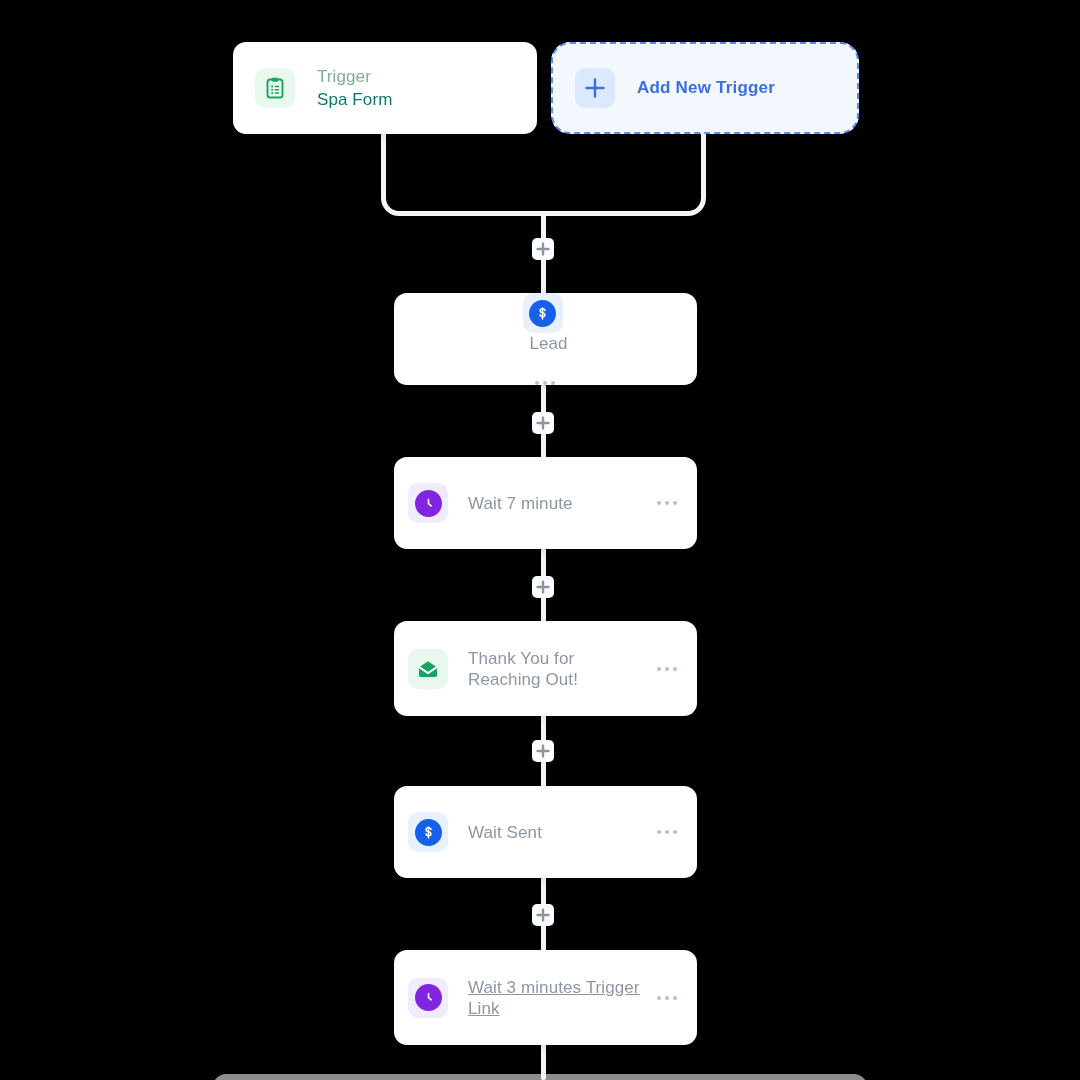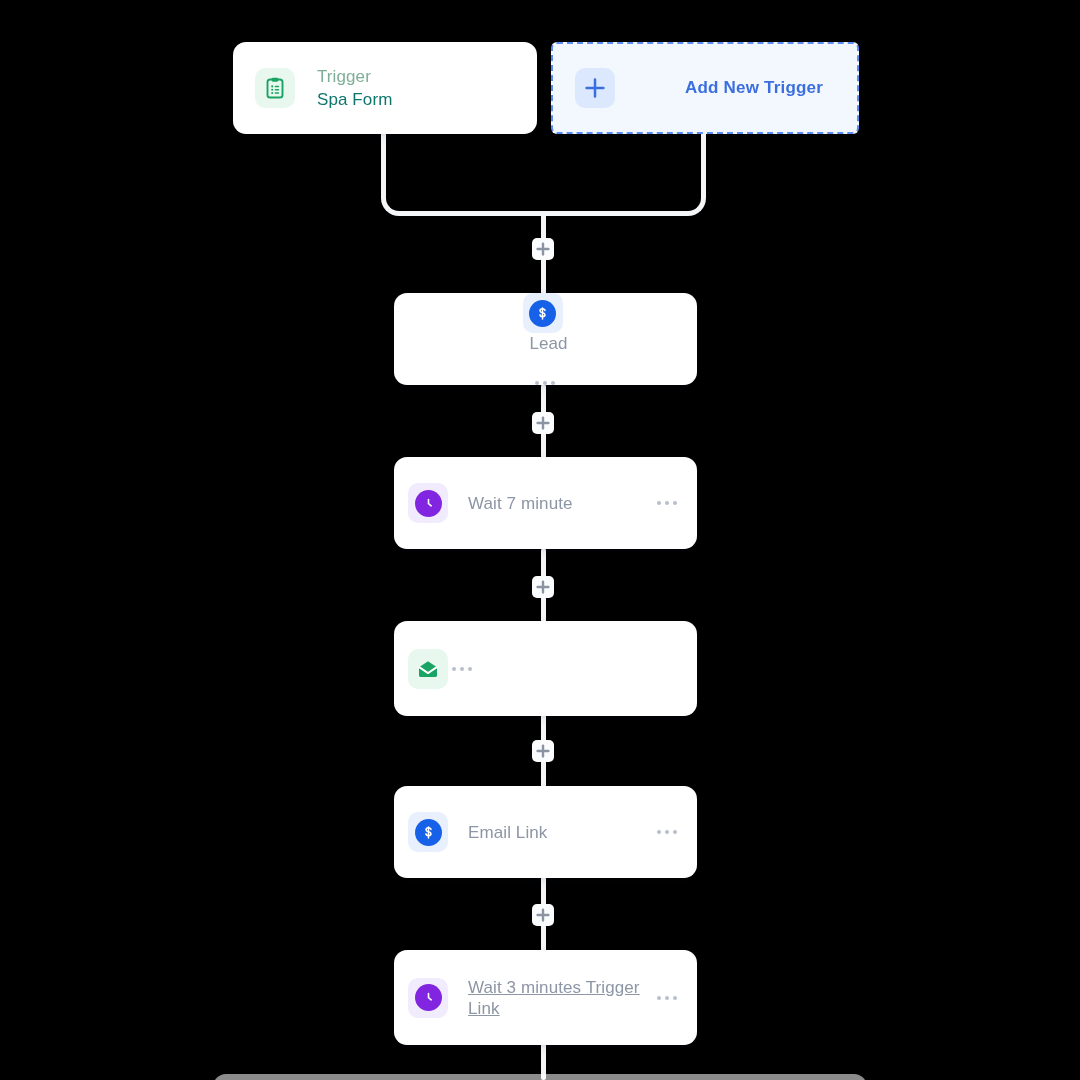--- a/index.html
+++ b/index.html
@@ -138,26 +138,25 @@
     line-height: 23px;
     color: #0f766e;
     letter-spacing: 0.1px;
   }
 
   
   .add-card {
     position: absolute;
     background: #f3f7fe;
     border: 2px dashed #5b8df4;
-    border-radius: 6px;
+    border-radius: 19px;
     display: flex;
     align-items: center;
     padding: 0 20px 0 22px;
     z-index: 2;
-    gap: 48px;
   }
   .add-tile {
     width: 40px;
     height: 40px;
     border-radius: 10px;
     background: #dbe8fd;
     flex: 0 0 40px;
     display: flex;
     align-items: center;
     justify-content: center;
@@ -301,37 +300,38 @@
     </span>
   </div>
 
   <div class="card node-card" style="left:394px; top:621px; width:303px; height:95px;">
     <span class="icon-tile tile-green">
       <svg width="26" height="26" viewBox="0 0 26 26">
         <path d="M4 11.2 13 5.2l9 6v8.1a1.6 1.6 0 0 1-1.6 1.6H5.6A1.6 1.6 0 0 1 4 19.3z" fill="#19a463"></path>
         <path d="M4.6 11.4 13 17.1l8.4-5.7" fill="none" stroke="#ffffff" stroke-width="1.9" stroke-linecap="round" stroke-linejoin="round"></path>
       </svg>
     </span>
+    <span class="node-label" style="max-width:185px;">Thank You for Reaching Out!</span>
     <span class="dots">
       <i></i>
       <i></i>
       <i></i>
     </span>
   </div>
 
   <div class="card node-card" style="left:394px; top:786px; width:303px; height:92px;">
     <span class="icon-tile tile-blue">
       <span class="badge badge-blue">
         <svg width="15" height="15" viewBox="0 0 15 15">
           <path d="M7.5 2.1v10.8" stroke="#ffffff" stroke-width="1.5" stroke-linecap="round"></path>
           <path d="M10 4.6c0-1.1-1.1-1.8-2.5-1.8S5 3.5 5 4.7c0 1.3 1.3 1.7 2.5 2s2.5.7 2.5 2-1.1 1.9-2.5 1.9S5 9.9 5 8.8" fill="none" stroke="#ffffff" stroke-width="1.5" stroke-linecap="round" stroke-linejoin="round"></path>
         </svg>
       </span>
     </span>
-    <span class="node-label">Email Link</span>
+    <span class="node-label">Wait Sent</span>
     <span class="dots">
       <i></i>
       <i></i>
       <i></i>
     </span>
   </div>
 
   <div class="card node-card" style="left:394px; top:950px; width:303px; height:95px;">
     <span class="icon-tile tile-purple">
       <span class="badge badge-purple">

